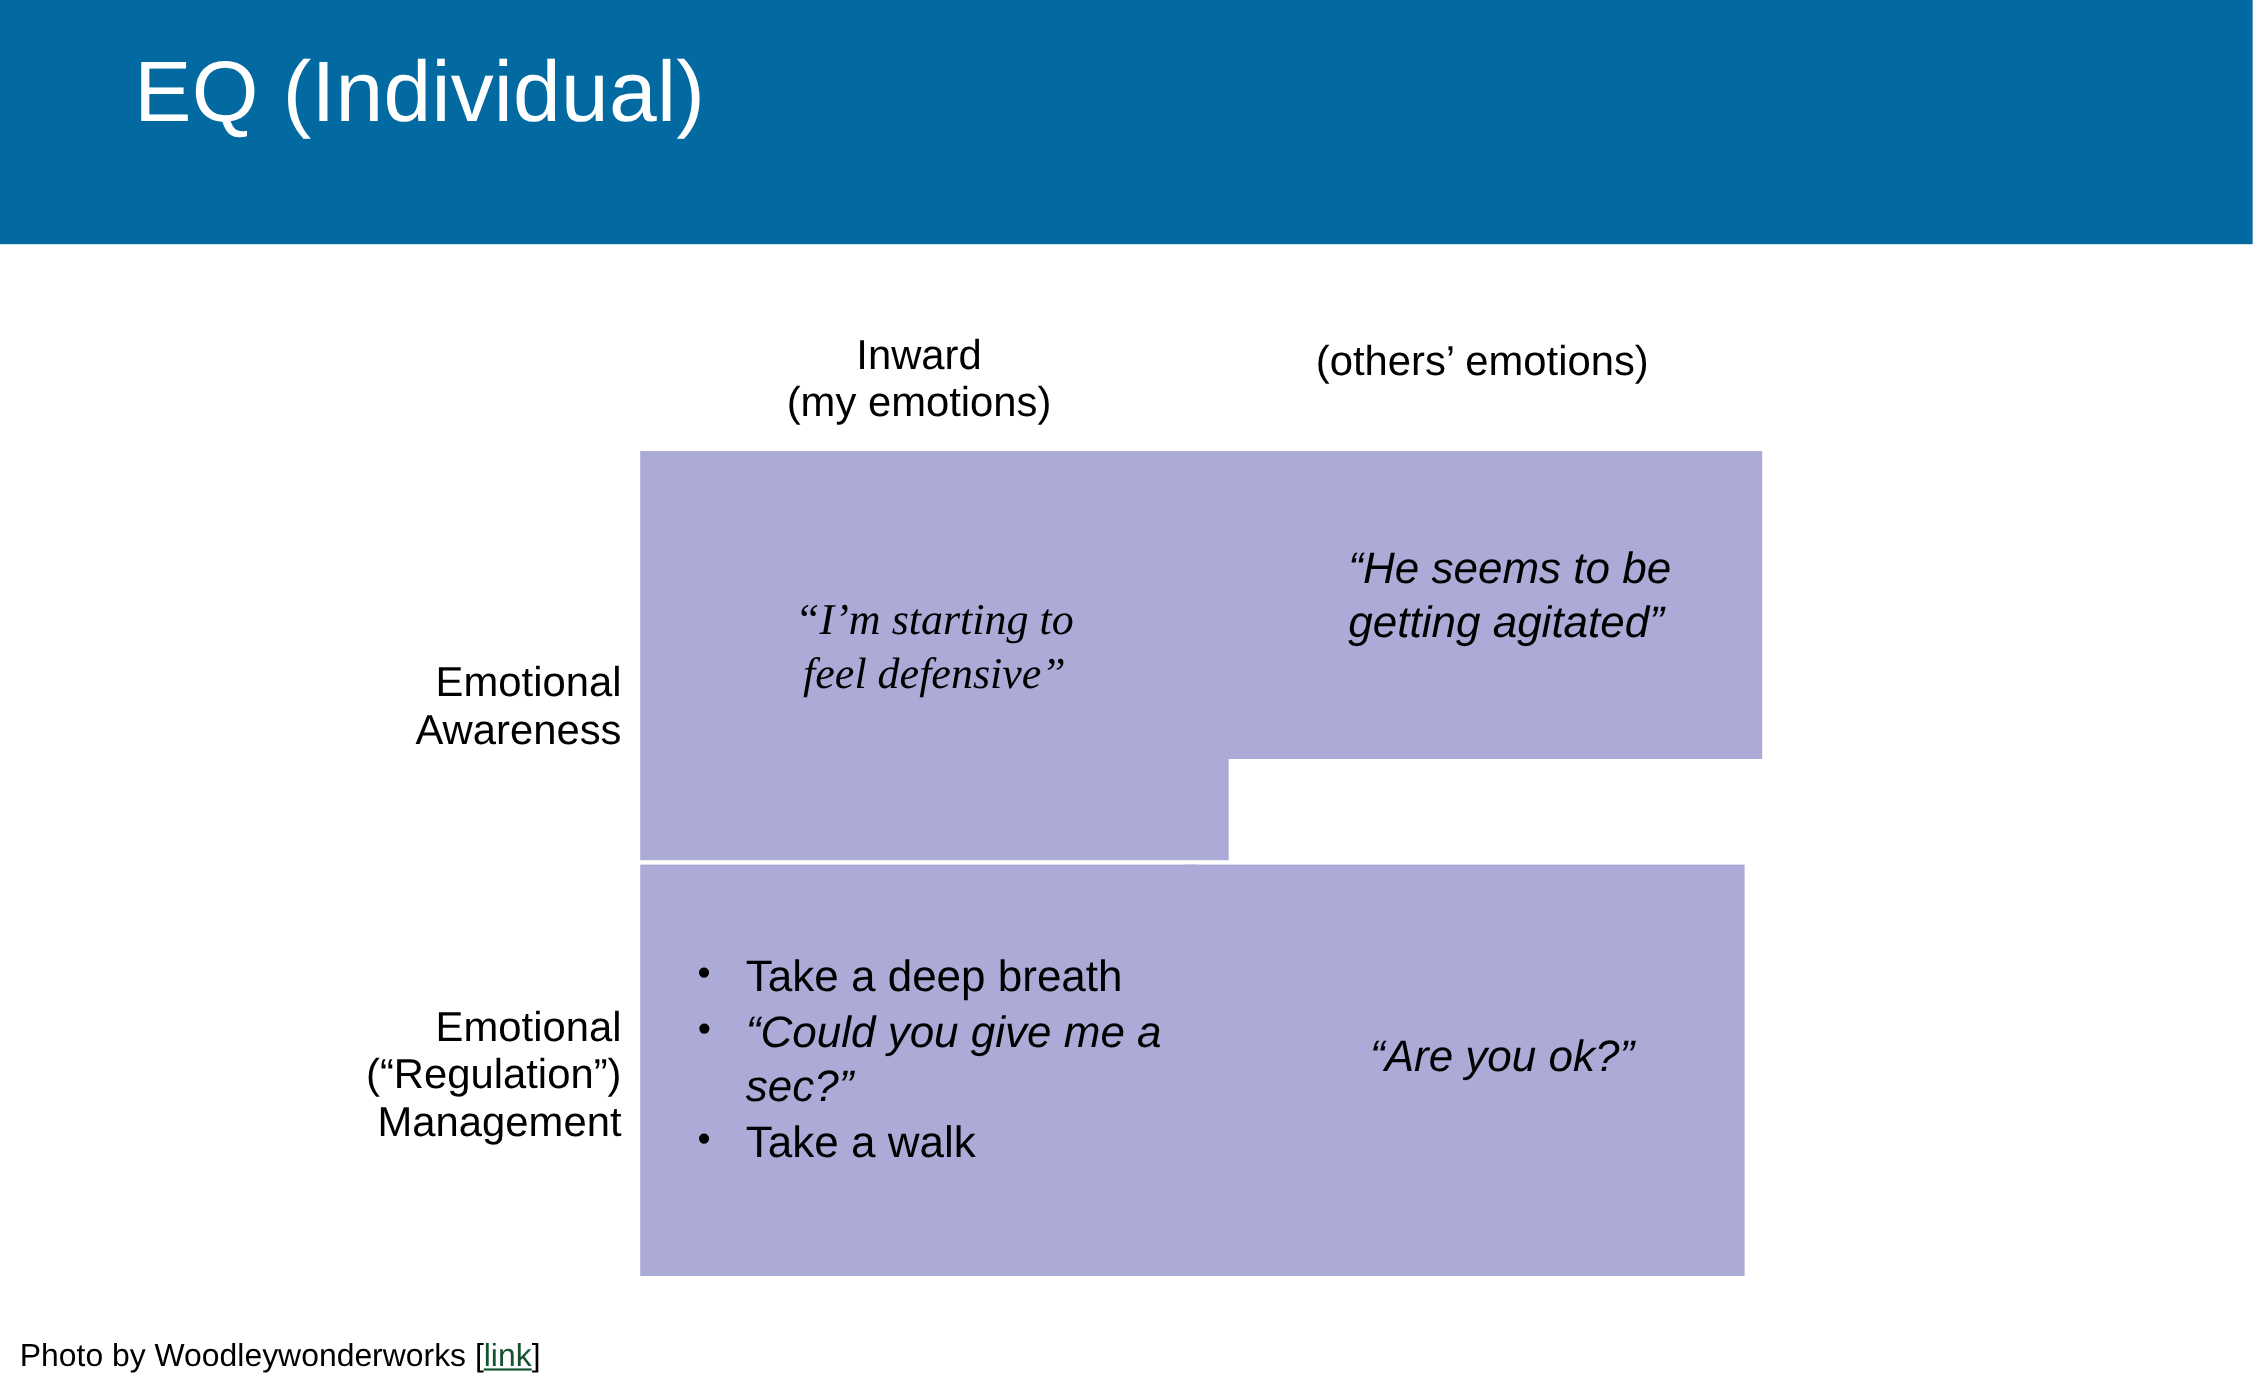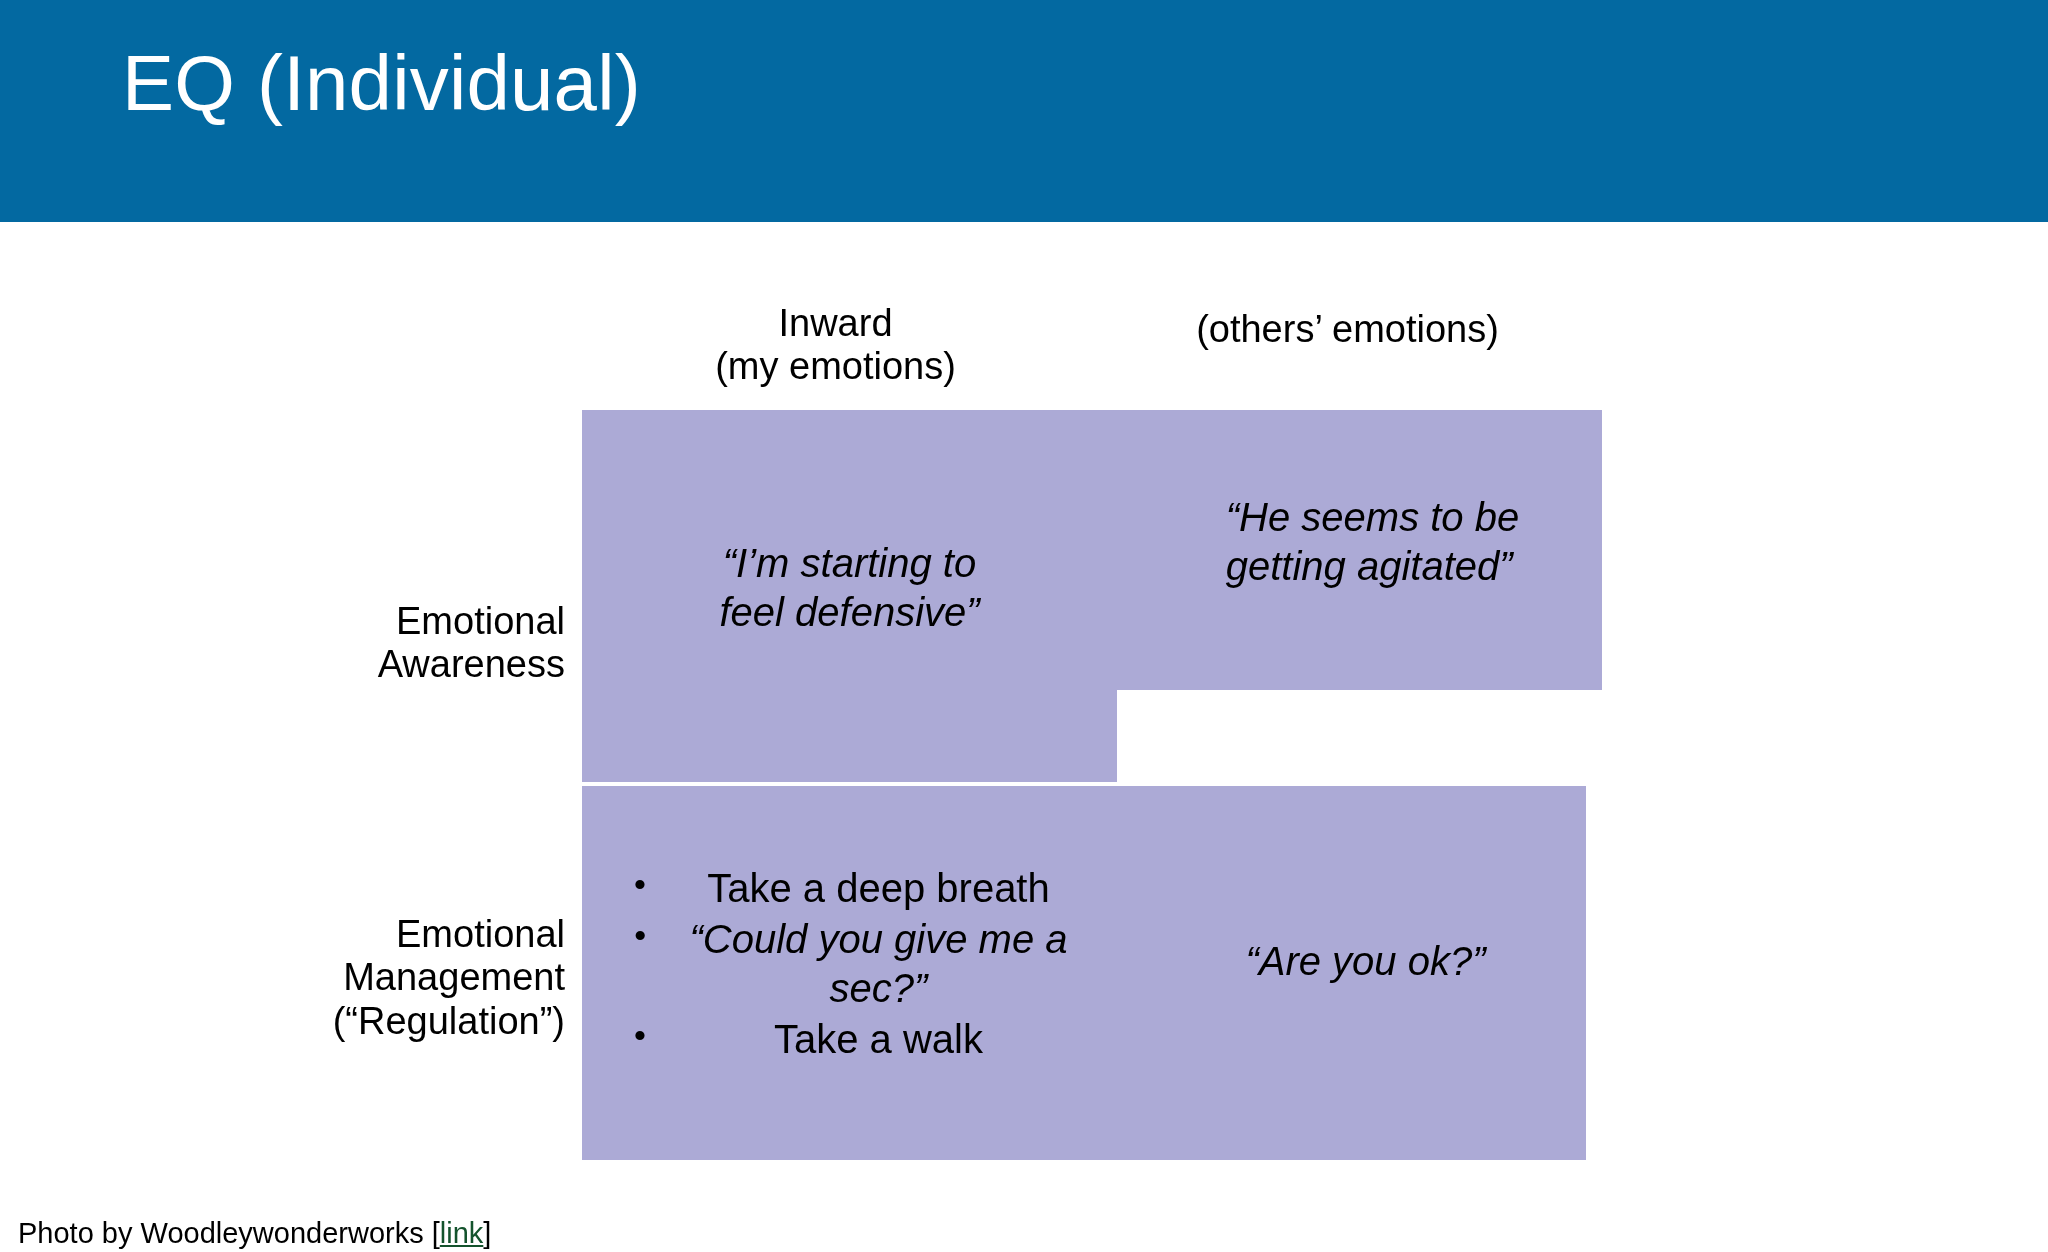--- a/index.html
+++ b/index.html
@@ -49,21 +49,21 @@
     position: absolute;
     background: #ACAAD6;
     box-sizing: border-box;
     display: flex;
     align-items: center;
   }
   .q-center {
     justify-content: center;
     text-align: center;
   }
-  #quadrant-inward-awareness  { left: 0px;   top: 0px;   width: 535px; height: 372px; }
+  #quadrant-inward-awareness  { left: 0px;   top: 0px;   width: 535px; height: 372px; font-family: Liberation Serif, serif; }
   #quadrant-outward-awareness { left: 511px; top: 0px;   width: 509px; height: 280px; }
   #quadrant-inward-management { left: 0px;   top: 376px; width: 507px; height: 374px; }
   #quadrant-outward-management{ left: 495px; top: 376px; width: 509px; height: 374px; }
 
   .quote {
     font-style: italic;
     font-size: 40px;
     line-height: 1.22;
     color: #000000;
     padding: 0 18px;
@@ -80,21 +80,20 @@
     width: 100%;
     transform: translateY(-8px);
   }
   #management-bullet-list li {
     position: relative;
     padding-left: 66px;
     font-size: 40px;
     line-height: 1.22;
     color: #000000;
     margin: 0 10px 2px 0;
-    text-align: center;
   }
   #management-bullet-list li::before {
     content: "\2022";
     position: absolute;
     left: 22px;
     top: -2px;
     font-size: 34px;
     line-height: 1.35;
     color: #000000;
   }
@@ -155,22 +154,22 @@
 <div class="col-header" id="col-header-outward">
   <div>(others’ emotions)</div>
 </div>
 
 <div class="row-header" id="row-header-awareness">
   <div>Emotional</div>
   <div>Awareness</div>
 </div>
 <div class="row-header" id="row-header-management">
   <div>Emotional</div>
+  <div>(“Regulation”)</div>
   <div>Management</div>
-  <div>(“Regulation”)</div>
 </div>
 
 <div id="matrix">
 
   <div class="quadrant q-center" id="quadrant-inward-awareness">
     <div class="quote">
       <div>“I’m starting to</div>
       <div>feel defensive”</div>
     </div>
   </div>

